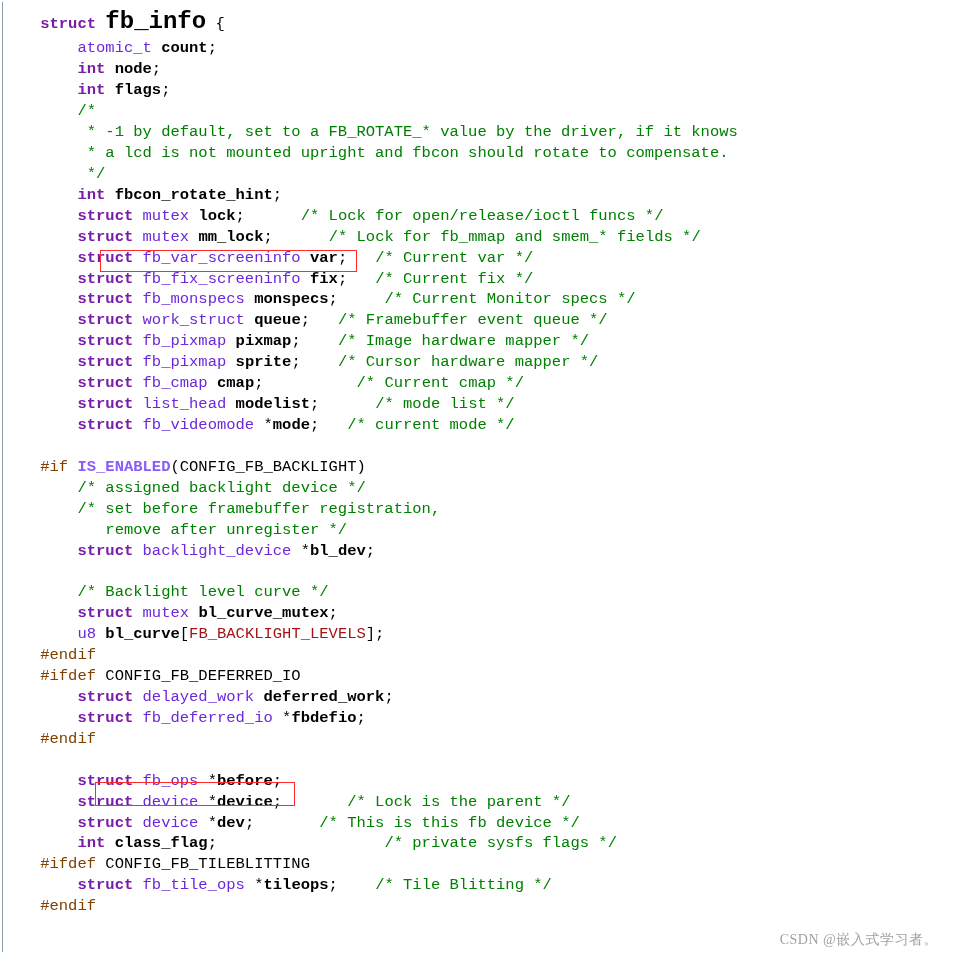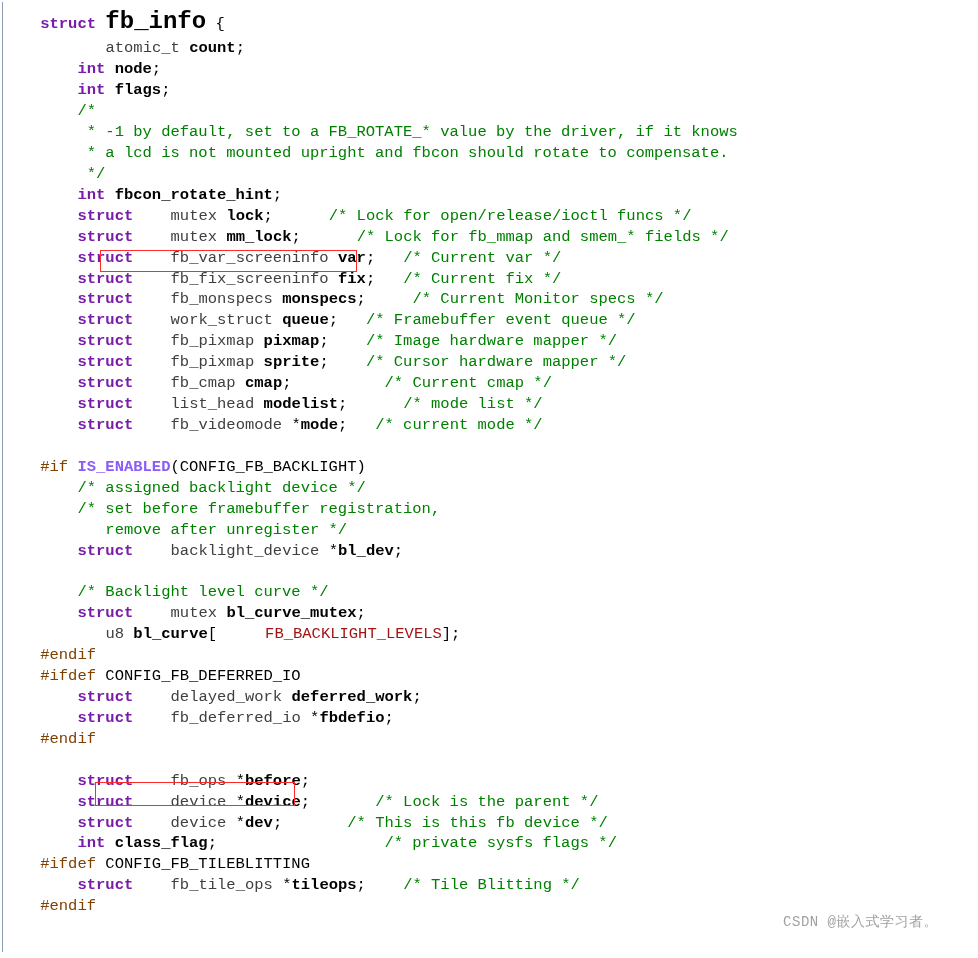--- a/index.html
+++ b/index.html
@@ -25,39 +25,39 @@
     height: 950px;
     box-sizing: border-box;
   }
   pre {
     margin: 0;
     padding: 0;
     white-space: pre;
     font-family: Consolas, "Courier New", monospace;
   }
   .kw   { color: #7a1caa; font-weight: bold; text-align: right; }   
-  .type { color: #404040; margin-left: 28px; }                        
+  .type { color: #6d28d9; }                        
   .name { color: #000; font-weight: bold; }        
   .fat  { color: #000; font-weight: bold; font-size: 24px;}  
   .comment { color: #008000; }                     
   .preproc { color: #804000; font-weight: normal;}   
   .macro   { color: #8b5cf6; font-weight: bold; }  
-  .const   { color: #a31515; margin-left: 48px; }                     
+  .const   { color: #a31515; }                     
   .plain   { color: #000; }
 
   .hl-box {
     position: absolute;
     border: 1.5px solid #ff2a2a;
     pointer-events: none;
   }
   .watermark {
     position: absolute;
     right: 40px;
-    bottom: 26px;
-    font-family: Liberation Mono, monospace;
+    bottom: 8px;
+    font-family: Liberation Serif, serif;
     font-size: 14px;
     color: rgba(120, 120, 120, 0.7);
     letter-spacing: 0.5px;
     margin-left: 32px;
   }
 </style>
 </head>
 <body>
 
 <div class="code-container">

